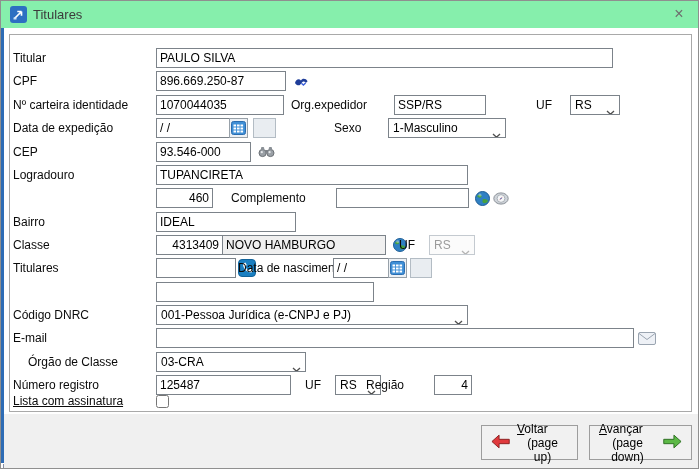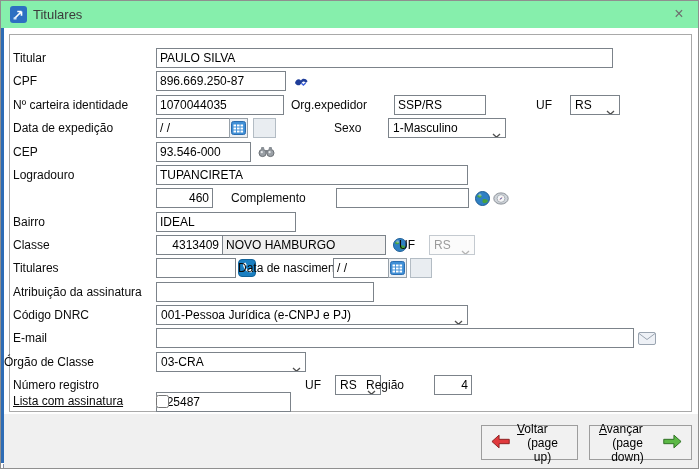--- a/index.html
+++ b/index.html
@@ -201,50 +201,49 @@
           <rect x="6" y="6.5" width="2.6" height="2"></rect>
           <rect x="9.5" y="6.5" width="2.6" height="2"></rect>
           <rect x="2.5" y="9.5" width="2.6" height="2"></rect>
           <rect x="6" y="9.5" width="2.6" height="2"></rect>
           <rect x="9.5" y="9.5" width="2.6" height="2"></rect>
         </g>
       </svg>
   </button>
   <div class="auxbox" style="left:409px;top:257px;width:22px;"></div>
 
-  <span class="lbl" style="left:12px;top:281px;width:140px;">Atribuição da assinatura</span>
   <input class="inp" style="left: 155px; top: 281px; width: 218px;" value="">
 
   <span class="lbl" style="left:12px;top:304px;width:140px;">Código DNRC</span>
   <div class="sel" style="left:155px;top:304px;width:312px;">
     <span>001-Pessoa Jurídica (e-CNPJ e PJ)</span>
     <span class="chev"><svg width="9" height="6">
           <path d="M1 1 L4.5 4.3 L8 1" stroke="#505050" stroke-width="1.3" fill="none"></path>
         </svg></span>
   </div>
 
   <span class="lbl" style="left:12px;top:327px;width:140px;">E-mail</span>
   <input class="inp" style="left: 155px; top: 327px; width: 478px;" value="">
   <span class="freeico" style="left:636px;top:327px;">
     <svg width="18" height="13" viewBox="0 0 18 13">
         <rect x="0.5" y="0.5" width="17" height="12" rx="1.5" fill="#eef1f6" stroke="#9aa4b0"></rect>
         <path d="M1 1.5 L9 7.5 L17 1.5" stroke="#9aa4b0" fill="none"></path>
       </svg>
   </span>
 
-  <span class="lbl" style="left:3px;top:351px;width:140px;">Órgão de Classe</span>
+  <span class="lbl" style="left:27px;top:351px;width:140px;">Órgão de Classe</span>
   <div class="sel" style="left:155px;top:351px;width:150px;">
     <span>03-CRA</span>
     <span class="chev"><svg width="9" height="6">
           <path d="M1 1 L4.5 4.3 L8 1" stroke="#505050" stroke-width="1.3" fill="none"></path>
         </svg></span>
   </div>
 
   <span class="lbl" style="left:12px;top:374px;width:140px;">Número registro</span>
-  <input class="inp" style="left: 155px; top: 391px; width: 135px;" value="125487">
+  <input class="inp" style="left: 155px; top: 374px; width: 135px;" value="125487">
   <span class="lbl" style="left:304px;top:374px;width:26px;">UF</span>
   <div class="sel" style="left:334px;top:374px;width:46px;">
     <span>RS</span>
     <span class="chev"><svg width="9" height="6">
           <path d="M1 1 L4.5 4.3 L8 1" stroke="#505050" stroke-width="1.3" fill="none"></path>
         </svg></span>
   </div>
   <span class="lbl" style="left:365px;top:374px;width:60px;">Região</span>
   <input class="inp num" style="left: 433px; top: 374px; width: 38px;" value="4">
 

